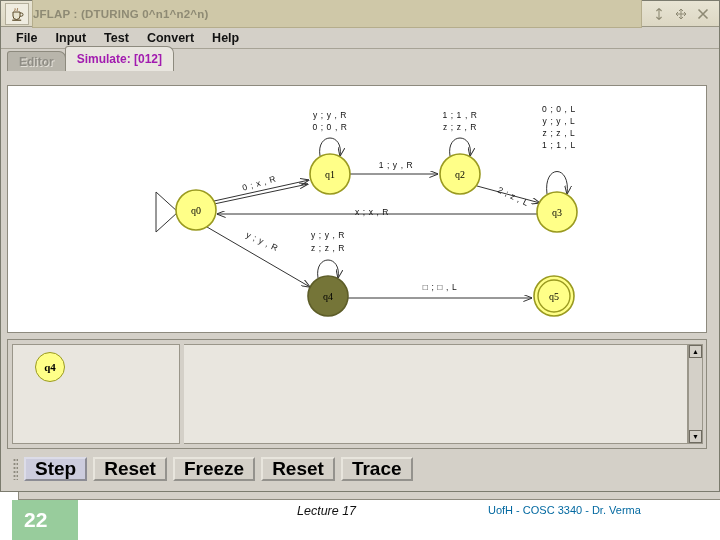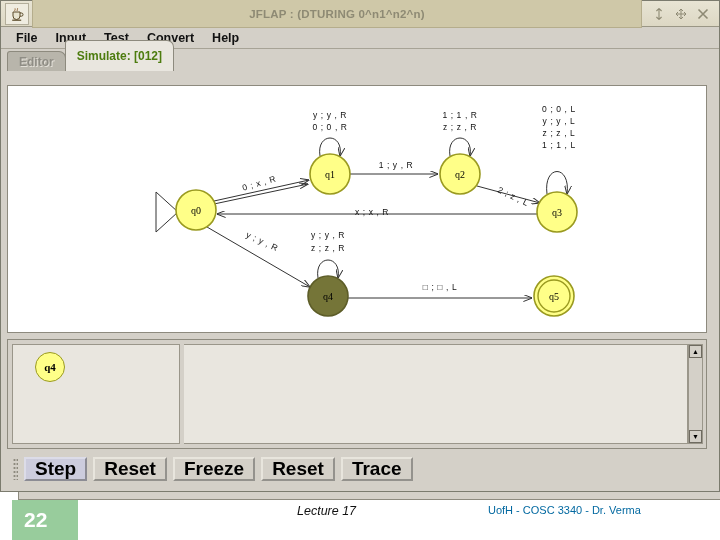--- a/index.html
+++ b/index.html
@@ -40,21 +40,21 @@
     margin: 0 3px 0 2px;
     display: flex; align-items: center; justify-content: center;
     background: #efece0;
     border: 1px solid #b3ae9b;
   }
   .tb-caption {
     flex: 1;
     height: 29px;
     background: #cfc8a8;
     border: 1px solid #b5ad8c;
-    display: flex; align-items: center; justify-content: center;
+    display: flex; align-items: center; 
     overflow: hidden;
   }
   .tb-caption span {
     font-size: 11.5px;
     font-weight: bold;
     color: #8e8a74;
     letter-spacing: .2px;
     white-space: nowrap;
   }
   .tb-buttons {
@@ -106,22 +106,22 @@
     border-radius: 3px 7px 0 0;
     margin-right: -1px;
   }
   .tab.inactive {
     background: #b8b5ab;
     color: #8f8d85;
     text-shadow: 1px 1px 0 #e3e0d8;
   }
   .tab.active {
     background: #e9e6df;
-    color: #4d7c0f;
-    height: 31px;
+    color: #a21caf;
+    height: 25px;
   }
   .tabfill {
     flex: 1;
     height: 1px;
   }
 
   
   .canvas-wrap {
     position: absolute;
     left: 6px; top: 84px;

